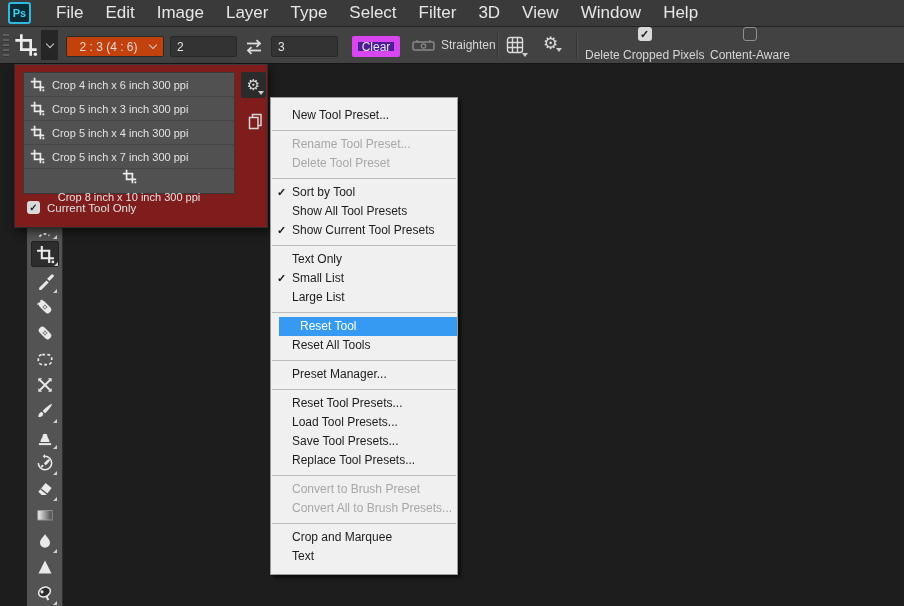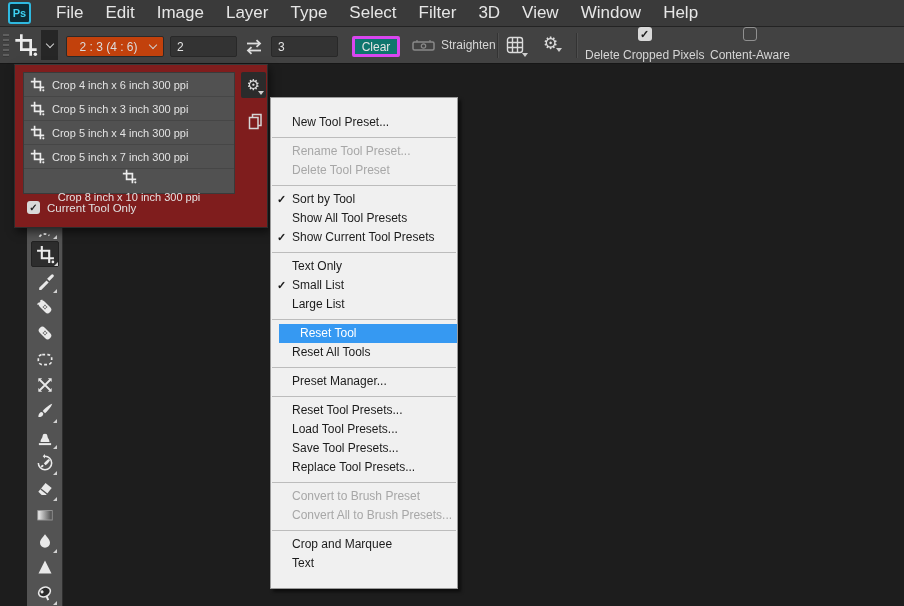--- a/index.html
+++ b/index.html
@@ -57,21 +57,21 @@
   .ratio-select .chev { margin-right: 7px; }
   .num-input {
     position: absolute; top: 9px; width: 67px; height: 21px;
     background: #333333; border: 1px solid #282828; border-radius: 2px;
     color: #e3e3e3; font-size: 12px; padding: 0 6px;
     font-family: "Liberation Sans", sans-serif; outline: none;
   }
   .swap-icon { position: absolute; left: 243px; top: 11px; width: 22px; height: 18px; }
   .clear-btn {
     position: absolute; left: 352px; top: 9px; width: 48px; height: 21px;
-    background: #0f766e; border: 3px solid #d946ef; border-radius: 2px;
+    background: #4c1d95; border: 6px solid #d946ef; border-radius: 2px;
     color: #e4e4e4; font-size: 12px; display: flex; align-items: center; justify-content: center; text-align: center;
   }
   .straighten-icon { position: absolute; left: 412px; top: 11px; opacity: 0.5; }
   .opt-label { position: absolute; top: 0; line-height: 37px; color: #d6d6d6; font-size: 12px; }
   .vsep { position: absolute; top: 6px; width: 1px; height: 25px; background: #333333; box-shadow: 1px 0 0 #4e4e4e; }
   .grid-icon-wrap { position: absolute; left: 506px; top: 9px; }
   .gear-icon-wrap { position: absolute; left: 543px; top: 6px; color: #dcdcdc; font-size: 17px; font-family: "DejaVu Sans", sans-serif; }
   .mini-tri {
     position: absolute; right: -4px; bottom: 1px;
     border-left: 3px solid transparent; border-right: 3px solid transparent; border-top: 4px solid #cfcfcf;
@@ -129,21 +129,21 @@
   }
   .new-preset-btn { position: absolute; left: 231px; top: 47px; width: 18px; height: 20px; }
   .panel-footer { position: absolute; left: 12px; top: 136px; display: flex; align-items: center; gap: 7px; }
   .panel-footer .cb-text { font-size: 11.5px; color: #e0e0e0; }
 
   
   .context-menu {
     position: absolute; left: 270px; top: 97px; width: 188px;
     background: #f0f0f0; border: 1px solid #9b9b9b;
     box-shadow: 3px 3px 3px rgba(0,0,0,0.55);
-    padding: 15px 0; z-index: 10; font-size: 12px; color: #1c1c1c;
+    padding: 8px 0; z-index: 10; font-size: 12px; color: #1c1c1c;
     list-style: none;
   }
   .cm-item {
     position: relative; height: 19px; line-height: 19px; padding-left: 21px;
     white-space: nowrap; cursor: default;
   }
   .cm-item.checked::before {
     content: "✓"; position: absolute; left: 6px; top: 0;
     font-size: 11px; font-weight: bold; color: #1c1c1c;
   }

